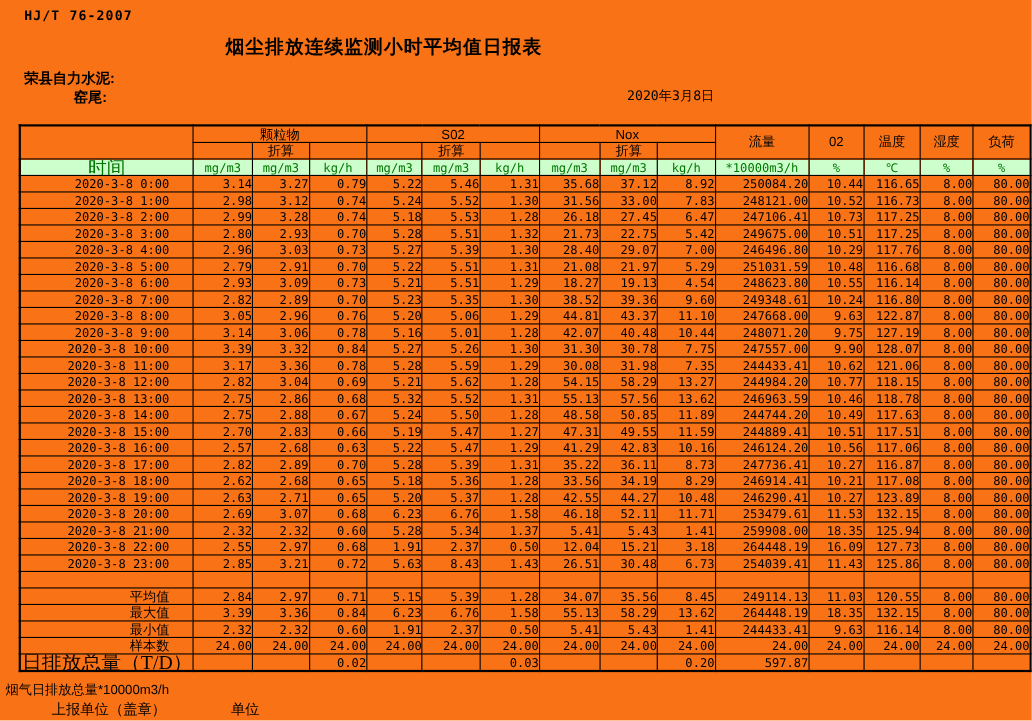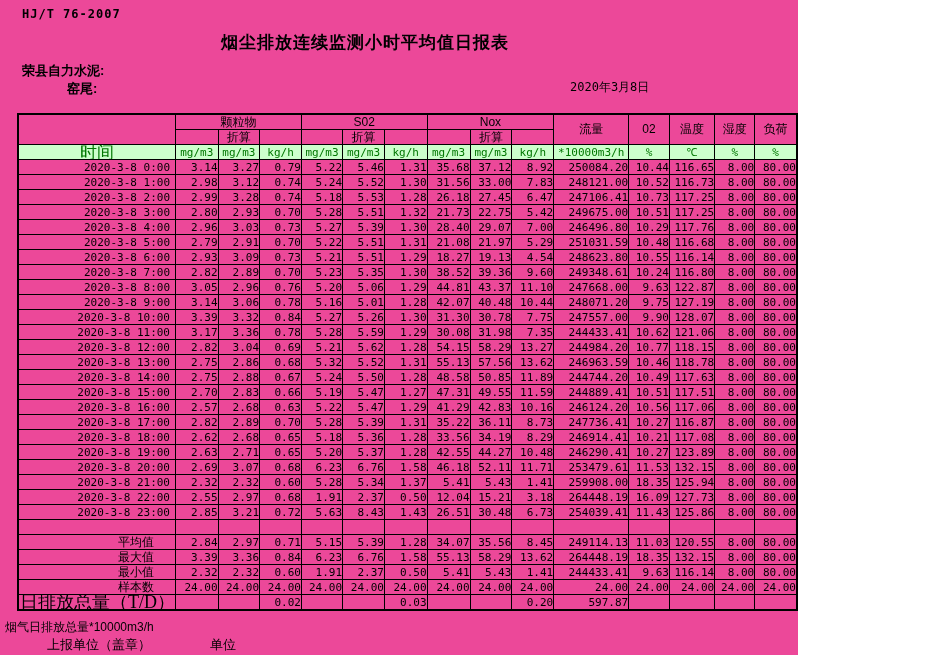--- a/index.html
+++ b/index.html
@@ -1,23 +1,23 @@
 <!DOCTYPE html>
 <html style="--hdr-bg: #ccffcc; --hdr-fg: #007700;"><head>
 <meta charset="utf-8">
 <style>
   html,body{margin:0;padding:0;background:#fff;}
   .page{
-    position:relative;width:798px;height:655px;background:#ec4899;
+    position:relative;width:938px;height:655px;background:#f97316;
     font-family:"DejaVu Sans Mono","Liberation Mono",monospace;color:#000;
     overflow:hidden;
   }
   .abs{position:absolute;white-space:nowrap;}
   .std{left:22px;top:7px;font-weight:bold;font-size:12px;letter-spacing:1px;}
-  .title{left:205px;top:31px;font-weight:bold;font-size:17px;letter-spacing:1px;font-family:"Liberation Sans",sans-serif;margin-left:16px;}
+  .title{left:205px;top:31px;font-weight:bold;font-size:17px;letter-spacing:1px;font-family:"Liberation Sans",sans-serif;}
   .company{left:22px;top:62px;font-weight:bold;font-size:13px;font-family:"Liberation Sans",sans-serif;}
   .location{left:22px;top:80px;font-weight:bold;font-size:13px;font-family:"Liberation Sans",sans-serif;margin-left:45px;}
   .date{left:570px;top:79px;font-size:12px;}
   .ft1{left:5px;top:619px;font-size:12px;font-family:"Liberation Sans",sans-serif;}
   .ft2{left:5px;top:636px;font-size:13px;font-family:"Liberation Sans",sans-serif;margin-left:42px;}
   .ft3{left:210px;top:636px;font-size:13px;font-family:"Liberation Sans",sans-serif;}
 
   table.report{
     position:absolute;left:17px;top:113px;
     border-collapse:collapse;table-layout:fixed;
@@ -31,21 +31,21 @@
   }
   thead td.grp{text-align:center;font-size:12px;font-family:"Liberation Sans",sans-serif;}
   thead td.sub{text-align:center;font-size:12px;font-family:Liberation Sans, sans-serif;}
   tr.units td{
     background:var(--hdr-bg,#ccffcc);
     color:var(--hdr-fg,#007700);
     text-align:center;font-size:11px;
   }
   tr.units td.tm{font-size:17px;font-family:"Liberation Sans",sans-serif;}
   tbody td{text-align:right;padding-right:9px;}
-  tbody td.c-time{padding-right:5px;}
+  tbody td.c-time{padding-right:21px;}
   tbody td.label-right{text-align:right;padding-right:21px;font-size:12px;font-family:"Liberation Sans",sans-serif;}
   tbody td.label-left{text-align:center;padding-left:1px;font-size:18px;font-family:Liberation Serif, serif;}
   tbody tr.spacer td{border-left:1px solid #000;border-right:1px solid #000;}
 </style>
 </head>
 <body>
 
 <div class="page">
 
   <div class="abs std">HJ/T  76-2007</div>

